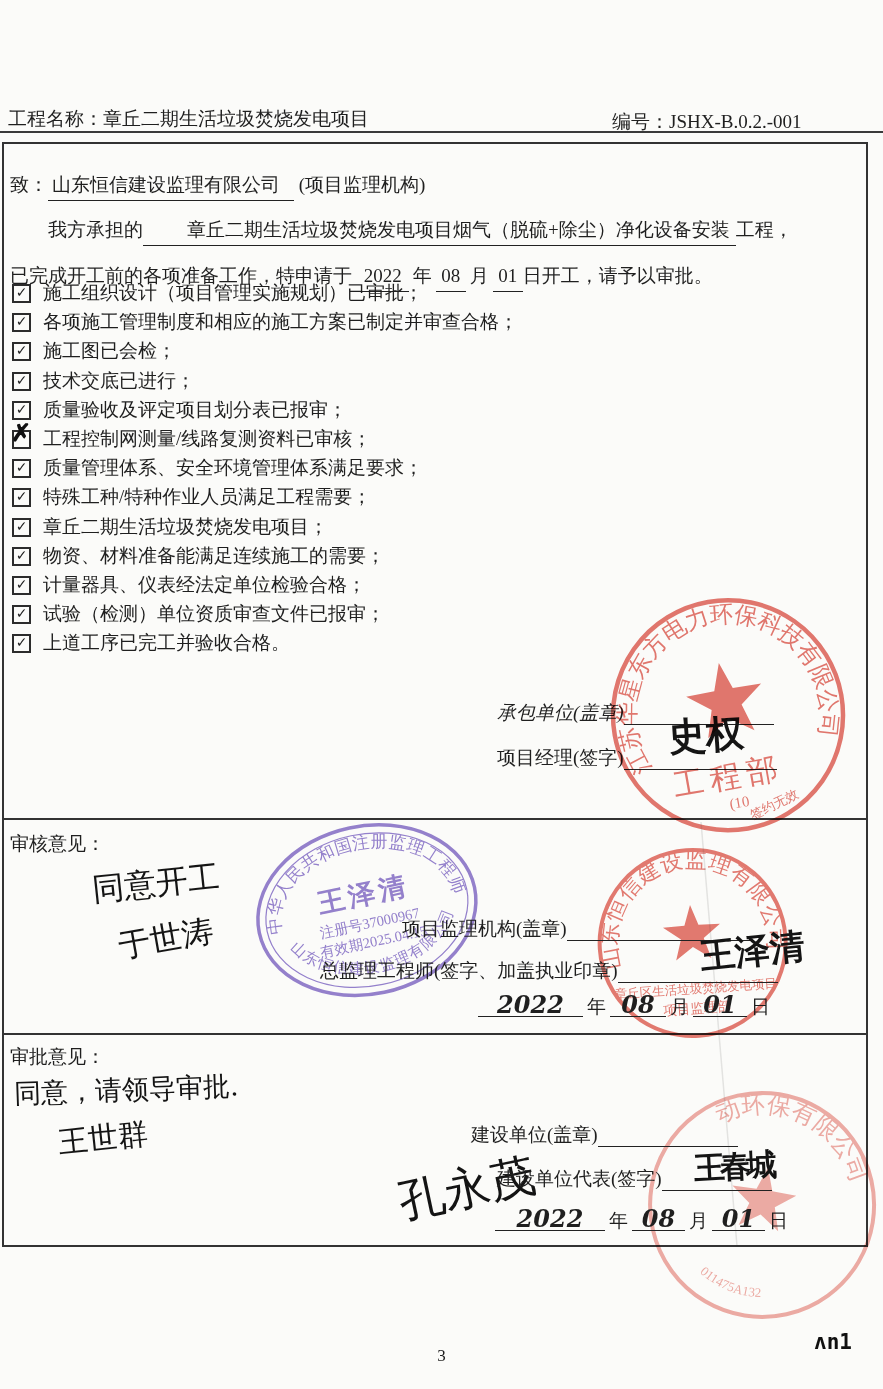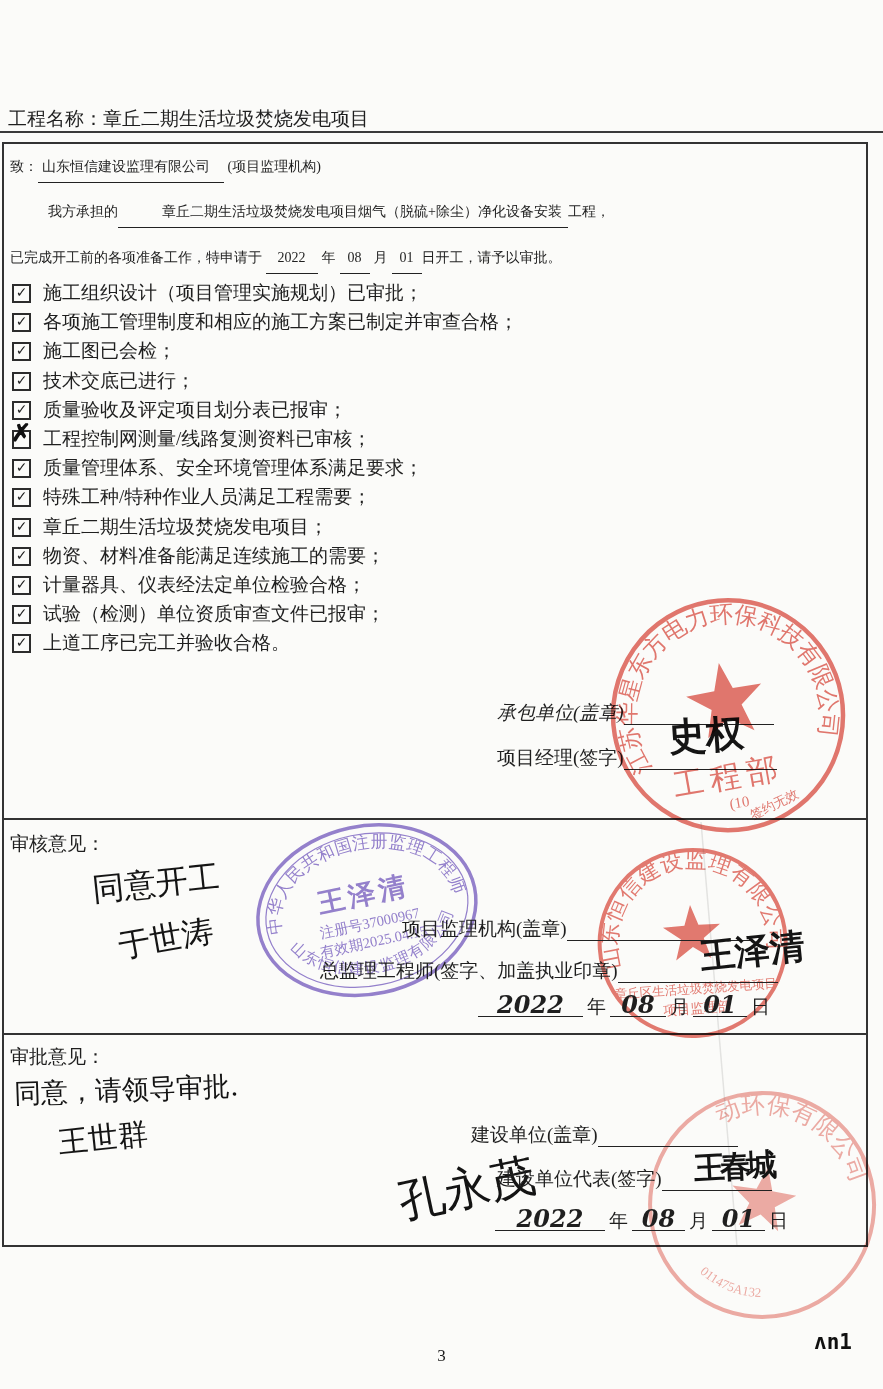--- a/index.html
+++ b/index.html
@@ -6,21 +6,21 @@
   .page{position:relative;width:883px;height:1389px;margin:0 auto;background:#fbfbf9;
         overflow:hidden;font-family:"Liberation Serif","DejaVu Serif",serif;color:#1f1f1f;}
   .abs{position:absolute;}
   .title{top:56px;left:0;width:100%;text-align:center;font-size:32px;font-weight:700;
          letter-spacing:9px;font-family:"Liberation Sans","DejaVu Sans",sans-serif;color:#111;}
   .hdr{font-size:19px;}
   .rule{left:0;top:131px;width:883px;border-top:2px solid #3a3a3a;}
   .mainbox{left:2px;top:142px;width:866px;height:1105px;border:2px solid #333;box-sizing:border-box;}
   .divider{left:2px;width:866px;border-top:2px solid #333;}
   .ul{display:inline-block;border-bottom:1.6px solid #222;text-align:center;}
-  .para{font-size:14px;line-height:30px;}
+  .para{font-size:19px;line-height:30px;margin-top:18px;}
   .check-item{display:flex;align-items:flex-start;height:29.2px;font-size:19px;}
   .cbox{position:relative;flex:0 0 auto;width:15px;height:15px;border:2px solid #2c2c2c;margin:4px 12px 0 0;
         font-size:14px;line-height:14px;text-align:center;color:#222;}
   .cbox .xmark{position:absolute;left:-3px;top:-6px;font-size:24px;font-weight:900;color:#101010;}
   .lbl{font-size:19px;white-space:nowrap;}
   .hw{font-family:"DejaVu Serif",serif;color:#141414;white-space:nowrap;}
   .fillrow{font-size:19px;white-space:nowrap;}
   .fill{display:inline-block;border-bottom:1.6px solid #222;text-align:center;
         font-family:"DejaVu Serif",serif;font-style:italic;font-weight:700;font-size:24px;line-height:22px;}
   .unit{padding:0 4px;}
@@ -32,20 +32,23 @@
 </style>
 </head>
 <body>
 
 <div class="page">
 
 
   <div class="abs hdr" style="left:8px;top:106px;">
     <span>工程名称：</span><span>章丘二期生活垃圾焚烧发电项目</span>
   </div>
+  <div class="abs hdr" style="left:612px;top:109px;">
+    <span>编号：</span><span>JSHX-B.0.2.-001</span>
+  </div>
 
   <div class="abs rule"></div>
   <div class="abs mainbox"></div>
   <div class="abs divider" style="top:818px;"></div>
   <div class="abs divider" style="top:1033px;"></div>
 
   <div class="abs para" style="left:10px;top:152px;">
     <span>致：</span><span class="ul" style="padding:0 14px 0 4px;">山东恒信建设监理有限公司</span>
     <span>(项目监理机构)</span>
   </div>

